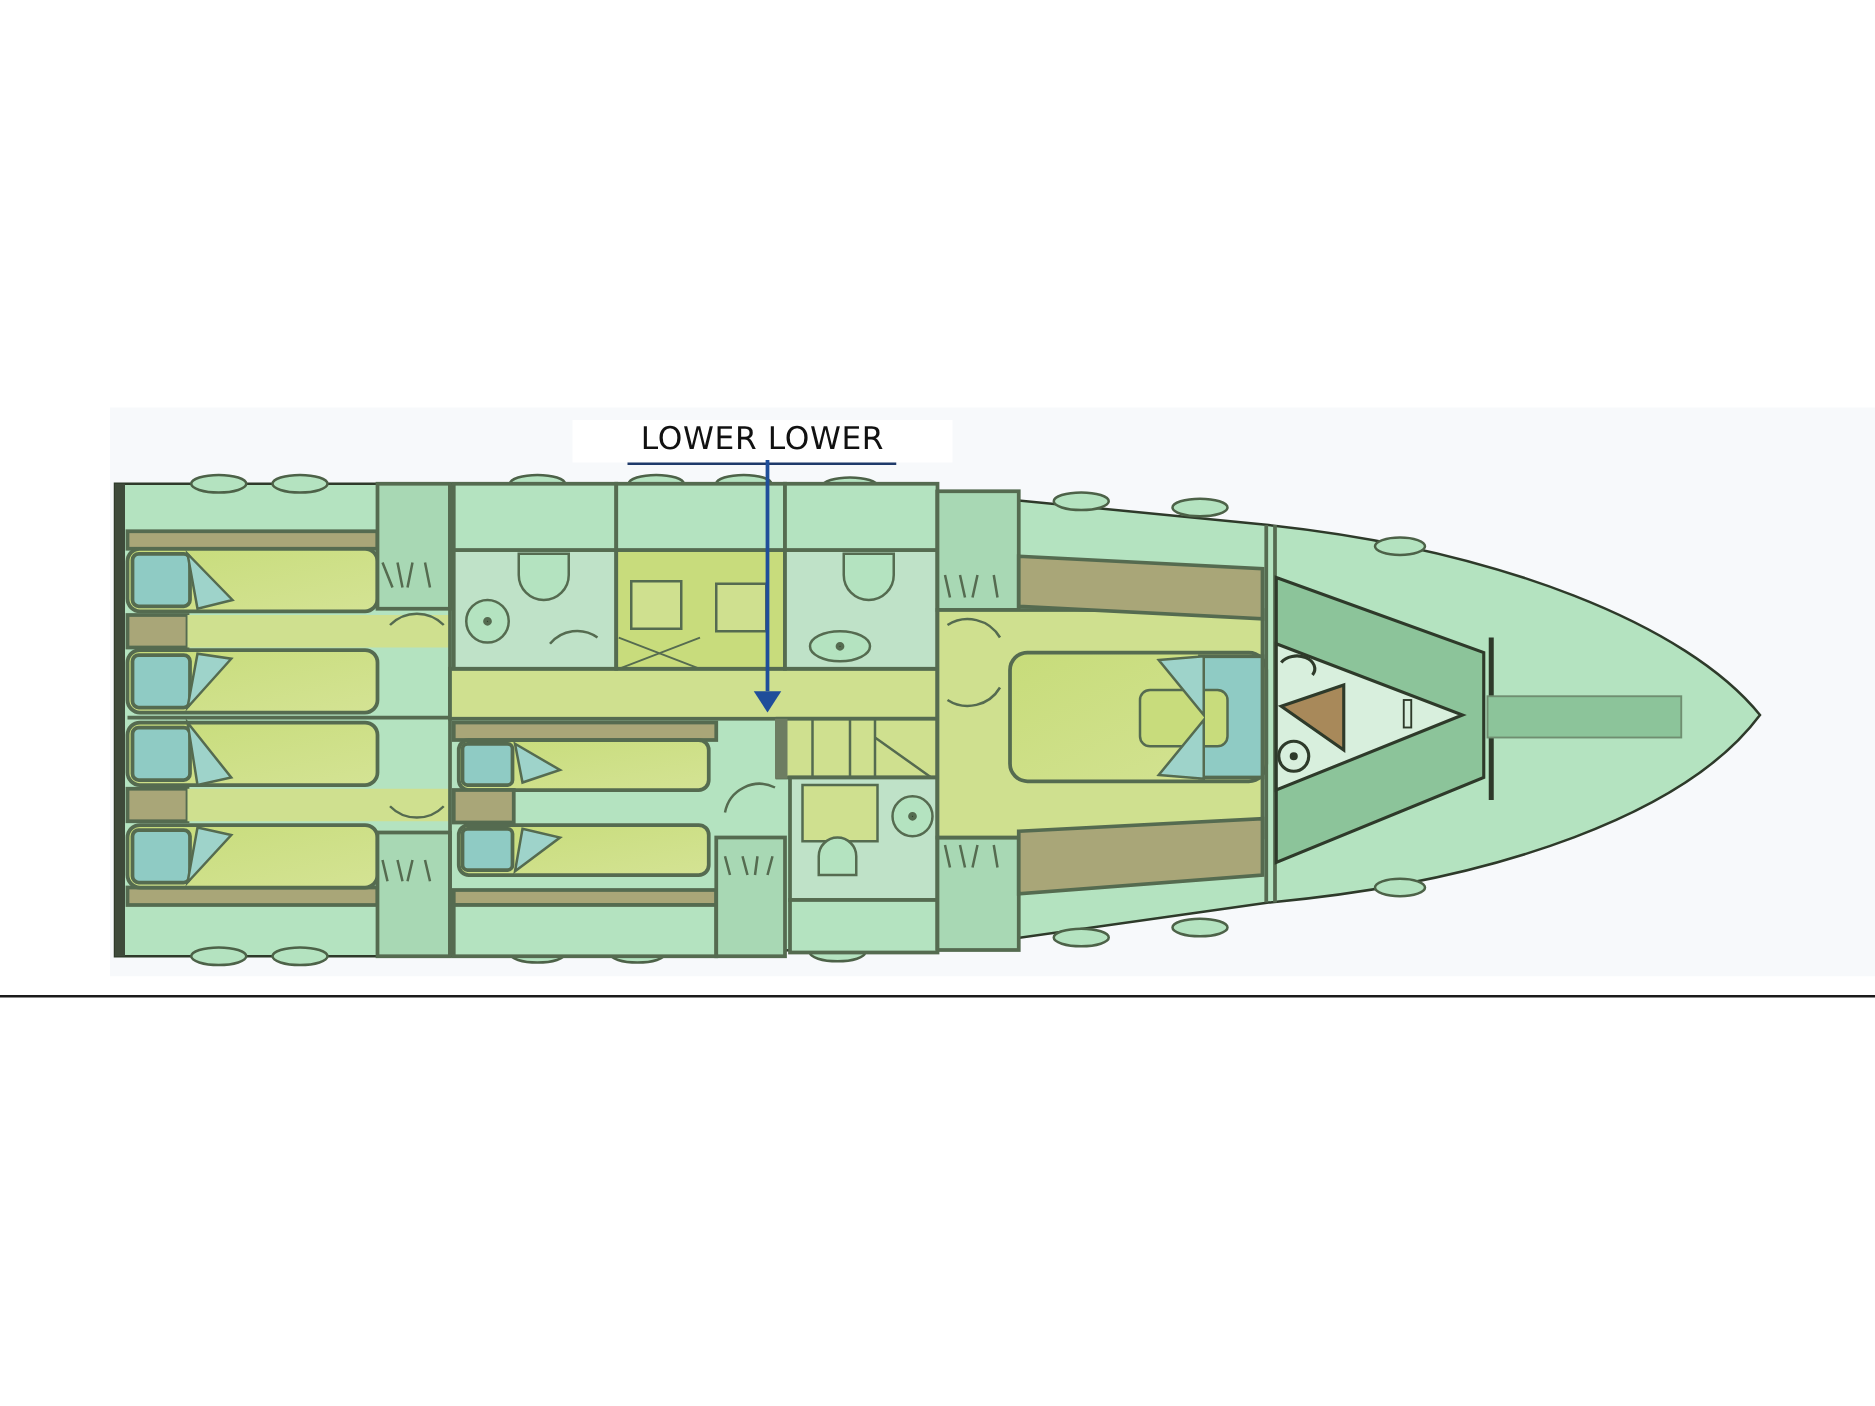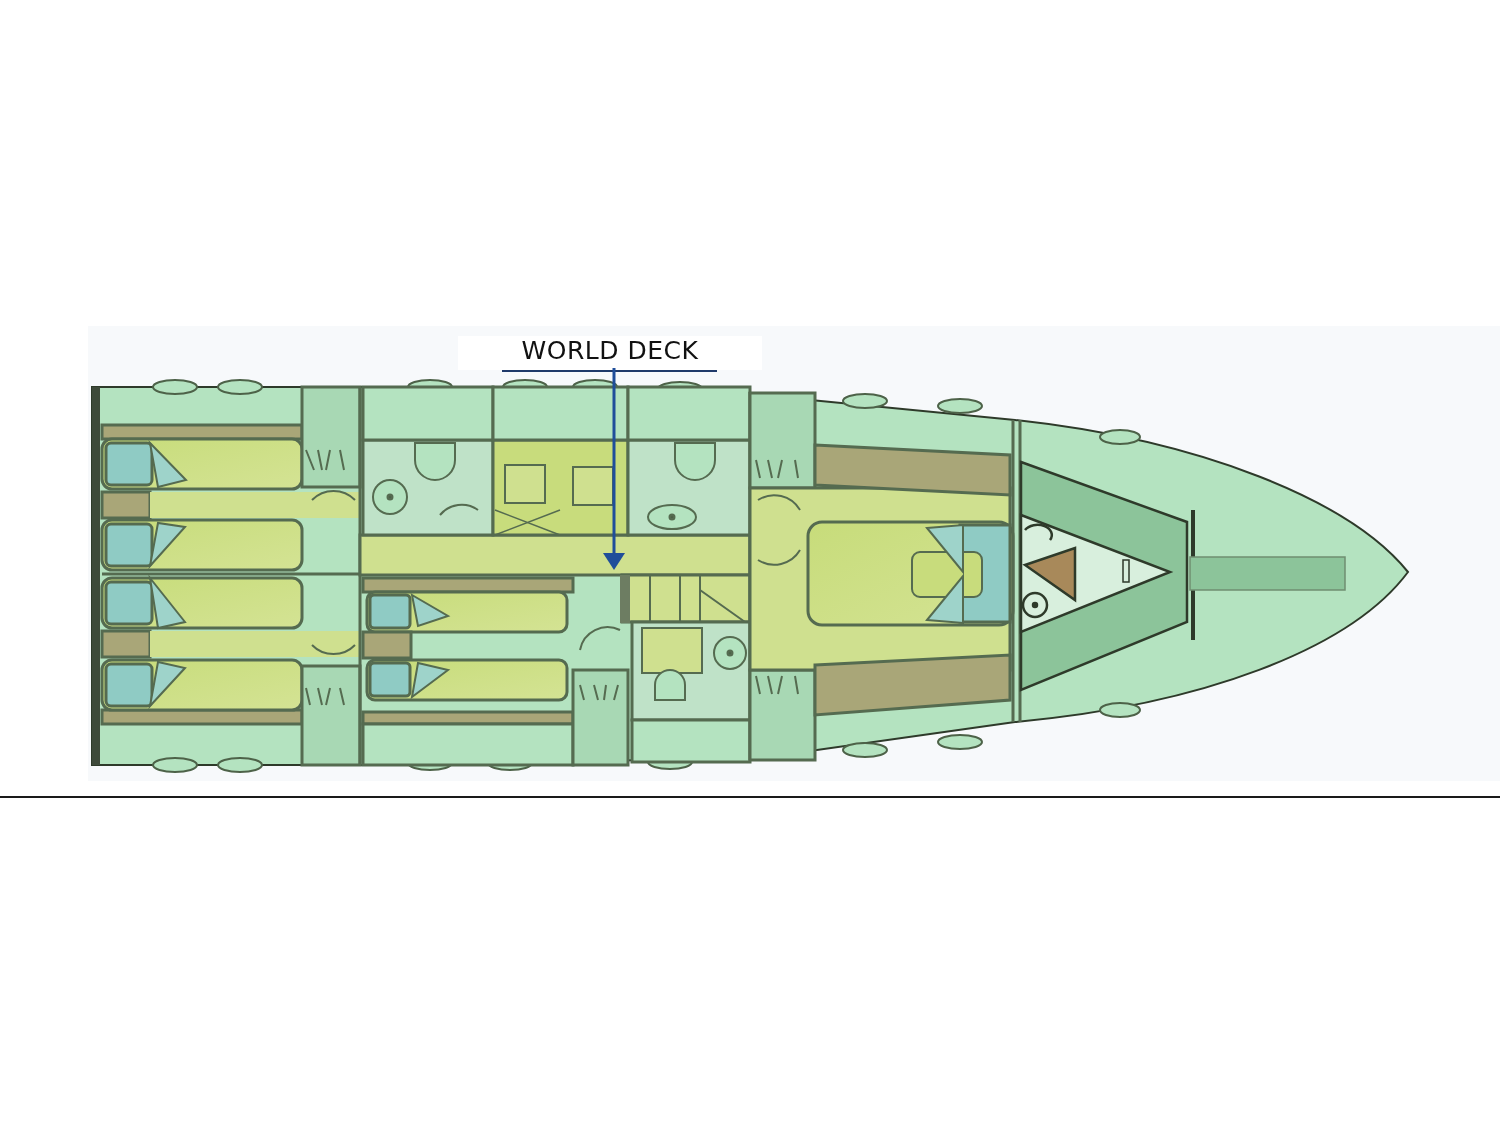--- a/index.html
+++ b/index.html
@@ -161,21 +161,21 @@
       <path d="M1025 530 A 14 10 0 0 1 1050 540" fill="none"></path>
       <rect x="1123" y="560" width="6" height="22" fill="#d8efdd" stroke-width="1.5"></rect>
       <line x1="1193" y1="510" x2="1193" y2="640" stroke-width="4"></line>
       <rect x="1190" y="557" width="155" height="33" fill="#8cc49a" stroke="#6f8e70" stroke-width="1.5"></rect>
     </g>
   </svg>
   <div id="watermark">WORLD</div>
 </div>
 
 <div id="title-box">
-  <div id="title-text">WORLD DECK</div>
+  <div id="title-text">LOWER LOWER</div>
   <div id="title-underline"></div>
 </div>
 
 <svg style="position:absolute;left:600px;top:368px" width="30" height="205" xmlns="http://www.w3.org/2000/svg">
   <line x1="14" y1="0" x2="14" y2="185" stroke="#1f4e9a" stroke-width="3"></line>
   <polygon points="3,185 25,185 14,202" fill="#1f4e9a"></polygon>
 </svg>
 
 <div id="bottom-rule"></div>
 

